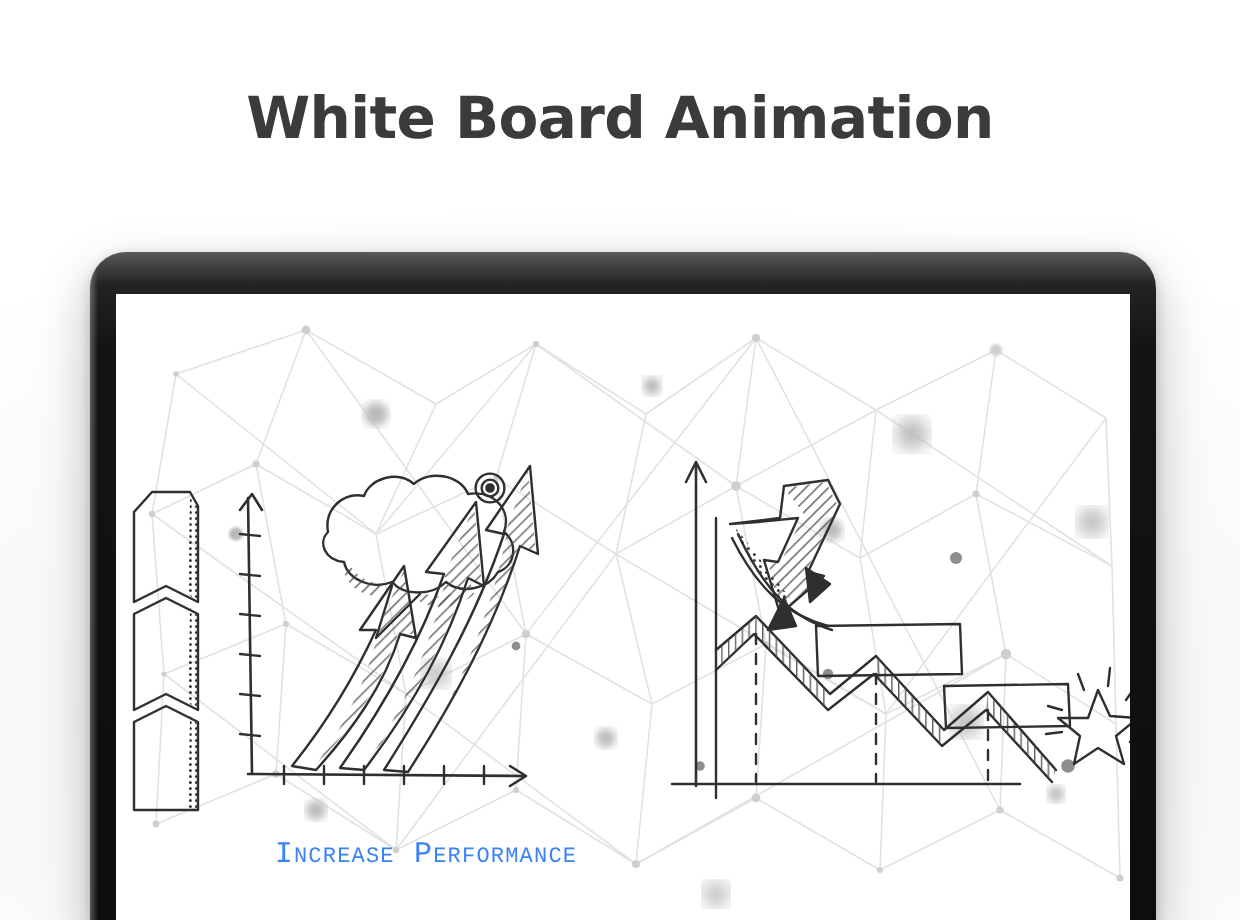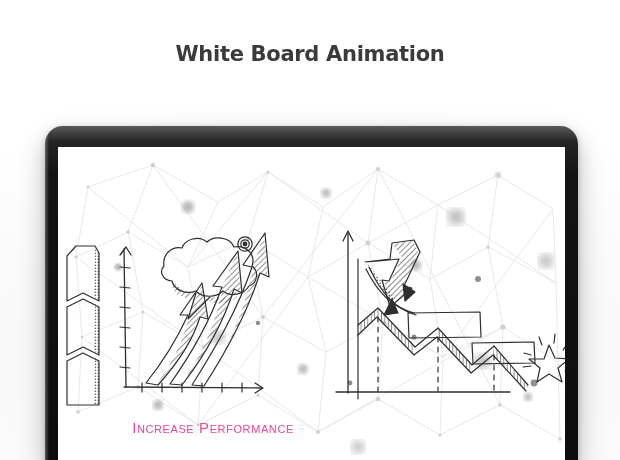--- a/index.html
+++ b/index.html
@@ -25,21 +25,21 @@
   }
 
   
   #page-title {
     position: absolute;
     left: 0;
     top: 42px;
     width: 620px;
     text-align: center;
     font-family: "DejaVu Sans", "Liberation Sans", sans-serif;
-    font-size: 21px;
+    font-size: 29px;
     font-weight: bold;
     letter-spacing: -0.3px;
     color: #3b3b3b;
     white-space: nowrap;
   }
 
   
   #device {
     position: absolute;
     left: 45px;
@@ -83,25 +83,25 @@
     width: 507px; height: 319px;
   }
   #screen-art {
     position: absolute;
     left: 0; top: 0;
     width: 507px; height: 319px;
   }
 
   .caption {
     position: absolute;
-    font-family: Liberation Sans, sans-serif;
+    font-family: Liberation Mono, monospace;
     font-size: 15px;
     font-variant: small-caps;
     letter-spacing: 0.6px;
-    color: #ec4899;
+    color: #3b82f6;
     white-space: nowrap;
   }
   #caption-left  { left: 10px;  top: 272px; width: 290px; text-align: center; }
   #caption-right { left: 245px; top: 272px; width: 290px; text-align: center; }
 </style>
 </head>
 <body>
 
 <div id="stage">
 

